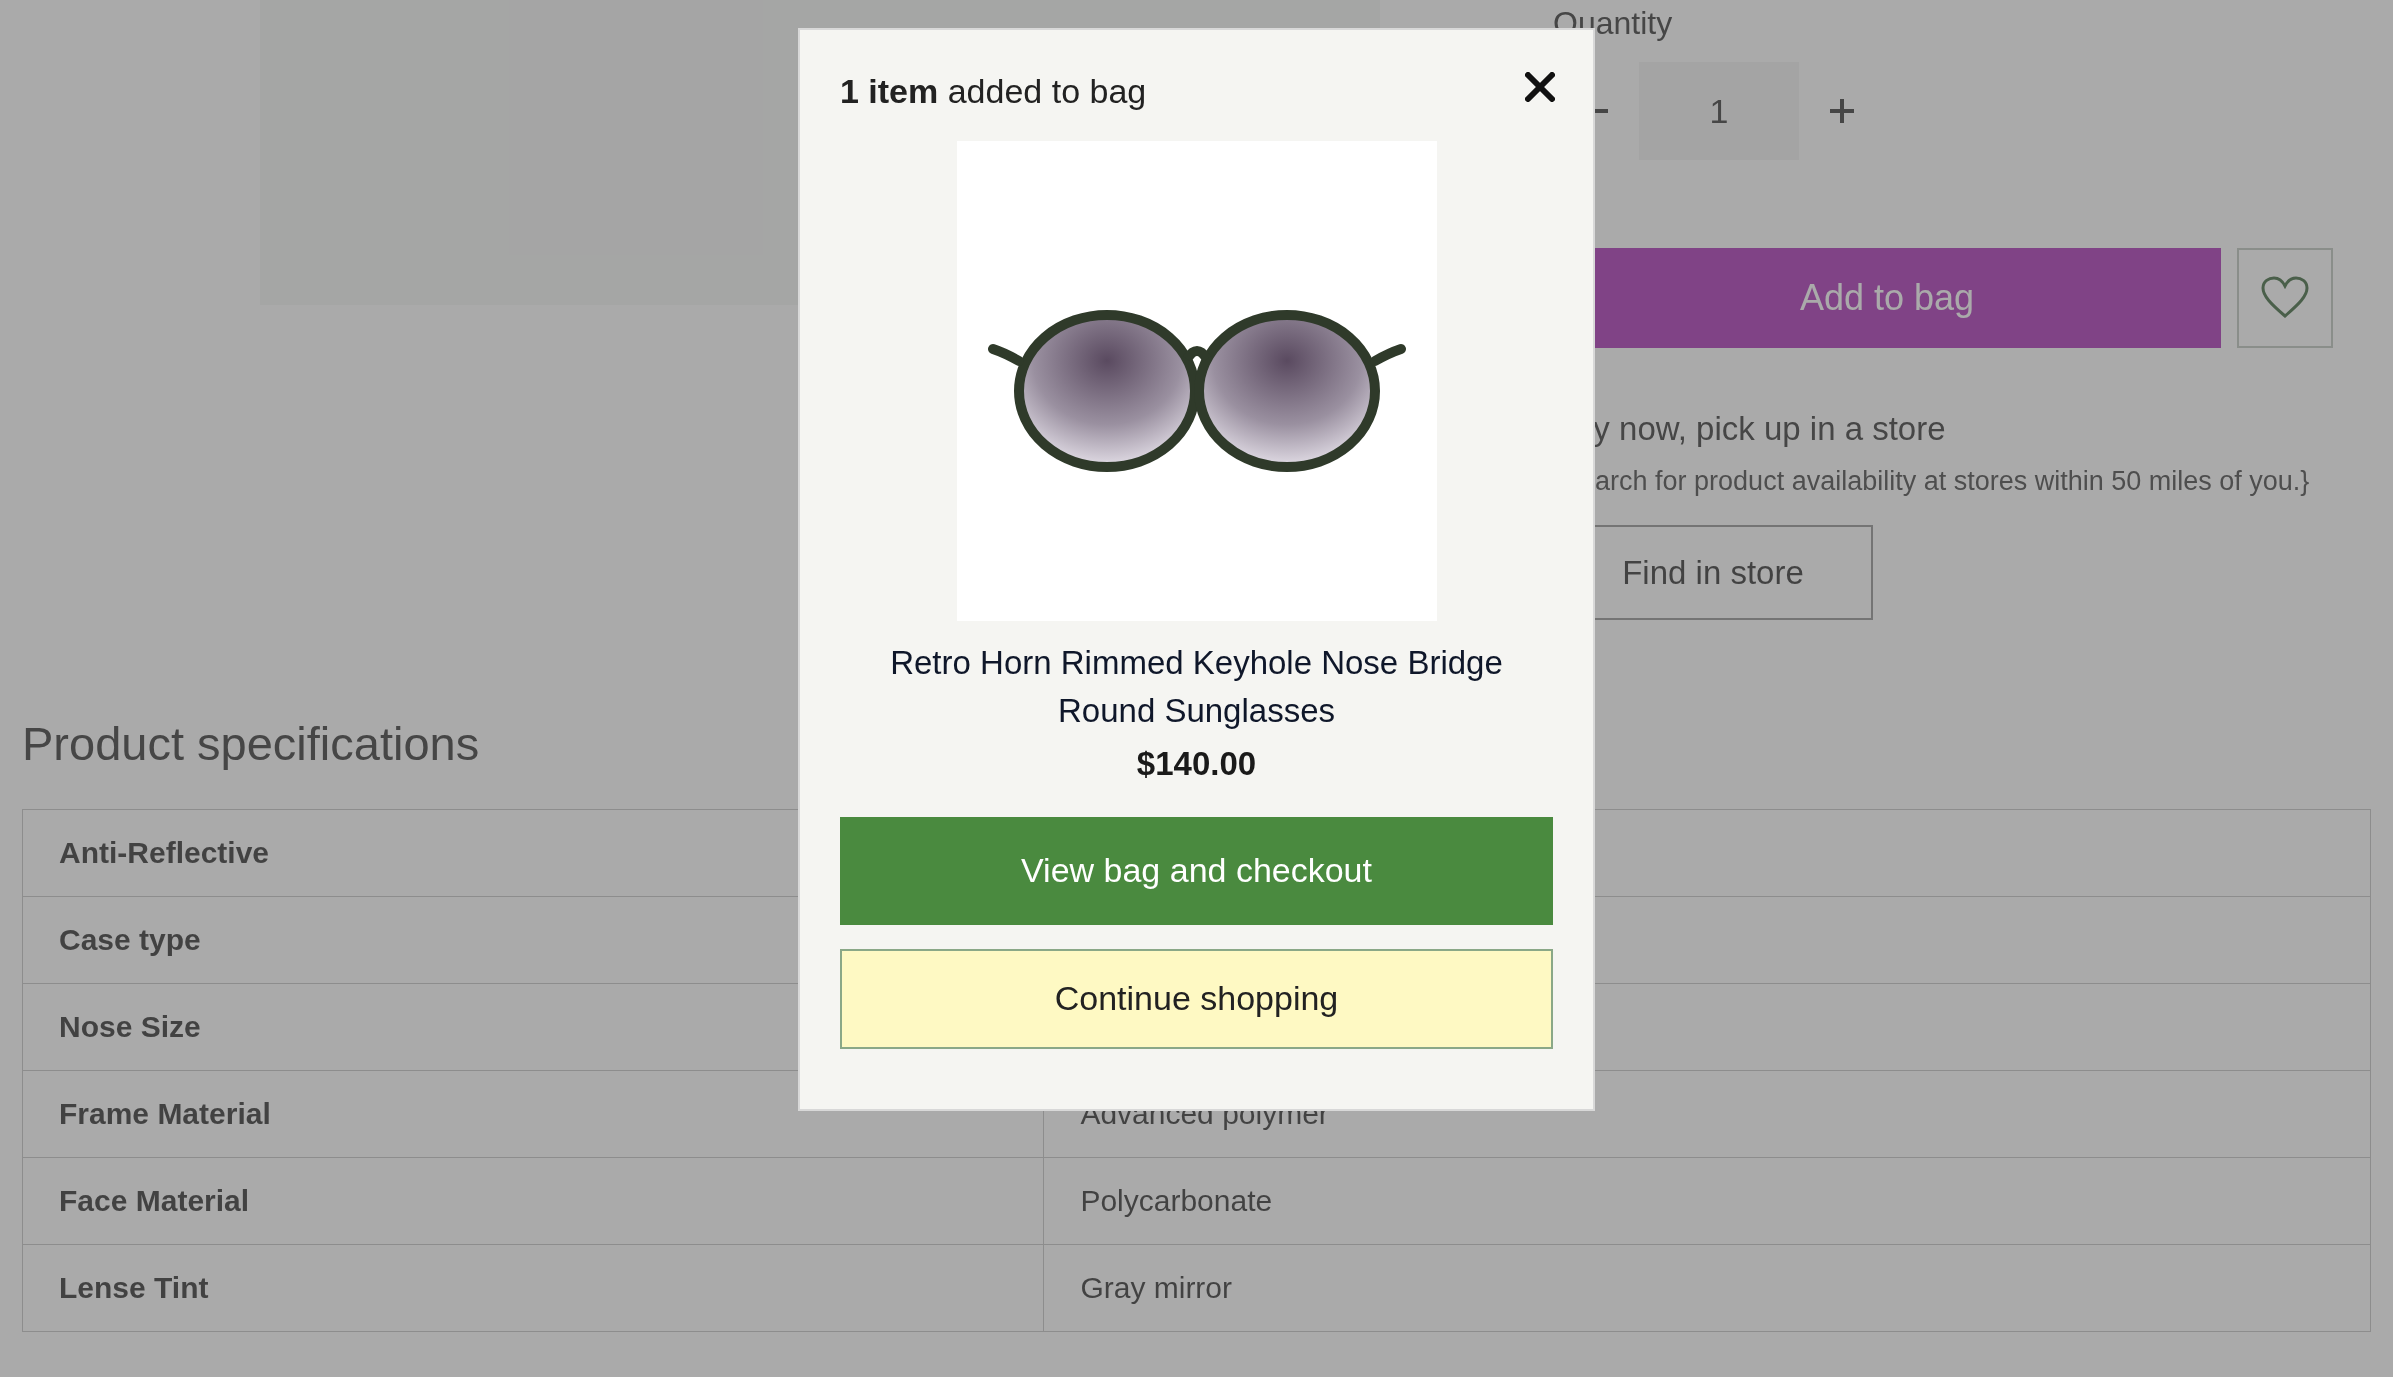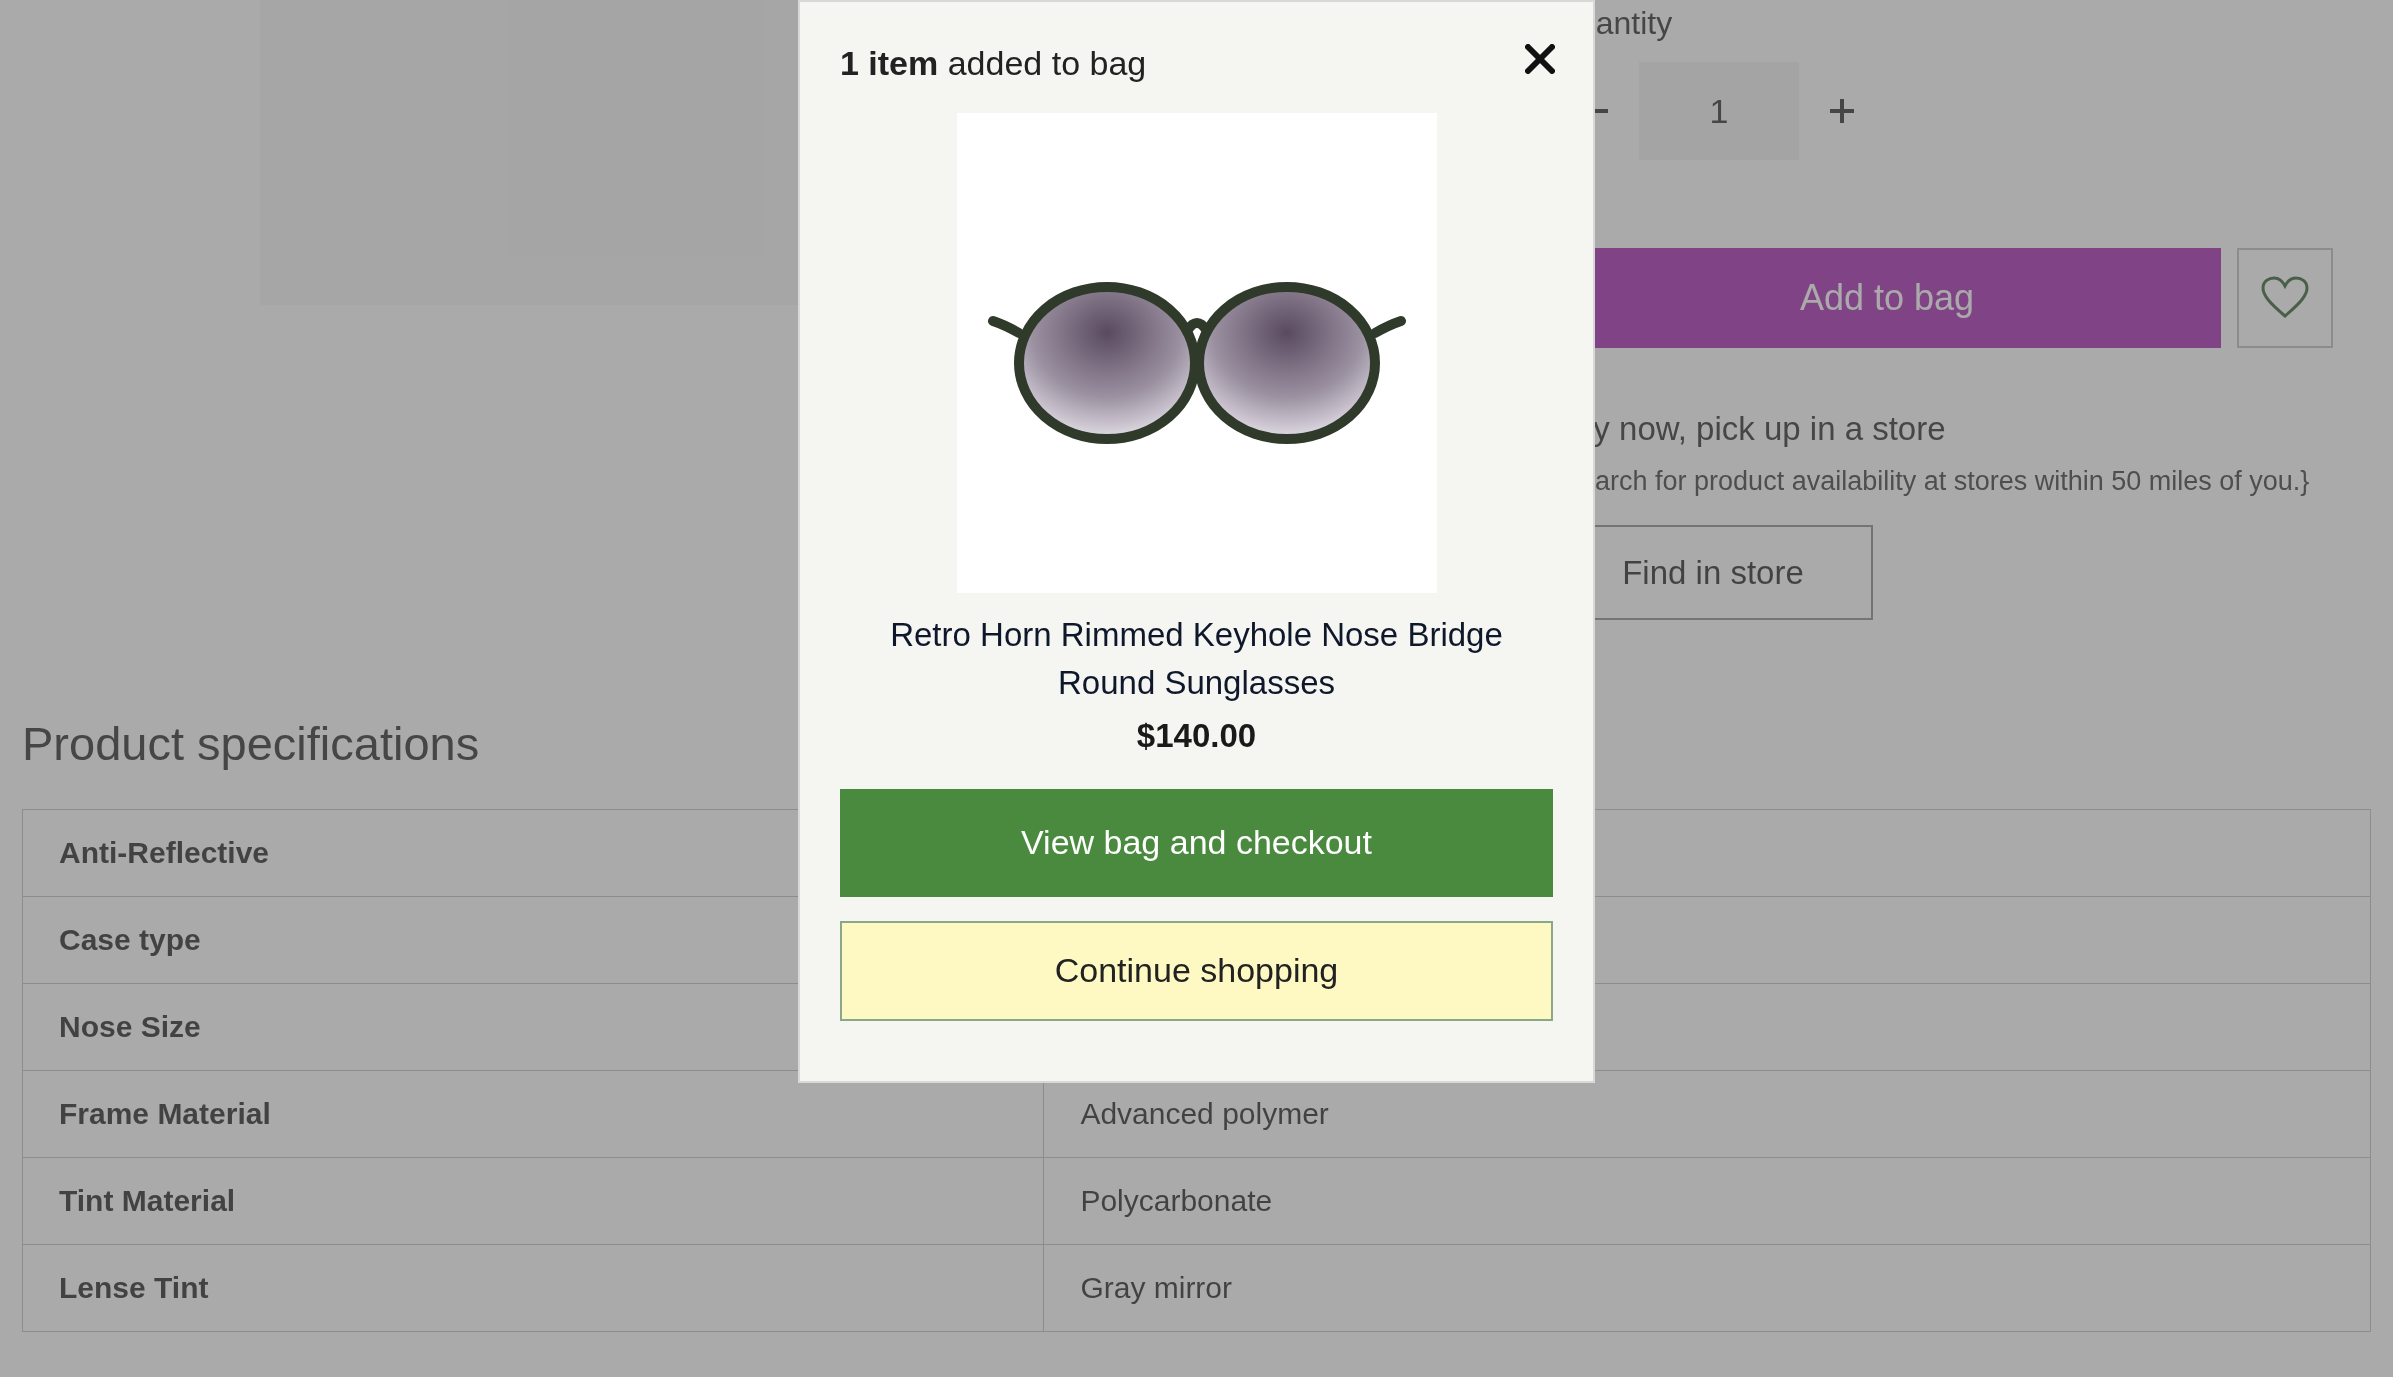--- a/index.html
+++ b/index.html
@@ -134,20 +134,21 @@
   table.spec-table td.v { }
 
   
   .overlay {
     position: absolute;
     inset: 0;
     background: rgba(100,100,100,0.55);
     display: flex;
     align-items: flex-start;
     justify-content: center;
+    padding-top: 28px;
   }
   .modal {
     width: 797px;
     background: #f5f5f2;
     border: 2px solid #d8d8d8;
     padding: 42px 40px 60px 40px;
     position: relative;
   }
   .modal-title {
     font-size: 34px;
@@ -267,21 +268,21 @@
           </tr>
           <tr>
             <td class="k">Nose Size</td>
             <td class="v"></td>
           </tr>
           <tr>
             <td class="k">Frame Material</td>
             <td class="v">Advanced polymer</td>
           </tr>
           <tr>
-            <td class="k">Tint Material</td>
+            <td class="k">Face Material</td>
             <td class="v">Polycarbonate</td>
           </tr>
           <tr>
             <td class="k">Lense Tint</td>
             <td class="v">Gray mirror</td>
           </tr>
         </tbody>
     </table>
   </div>
 

